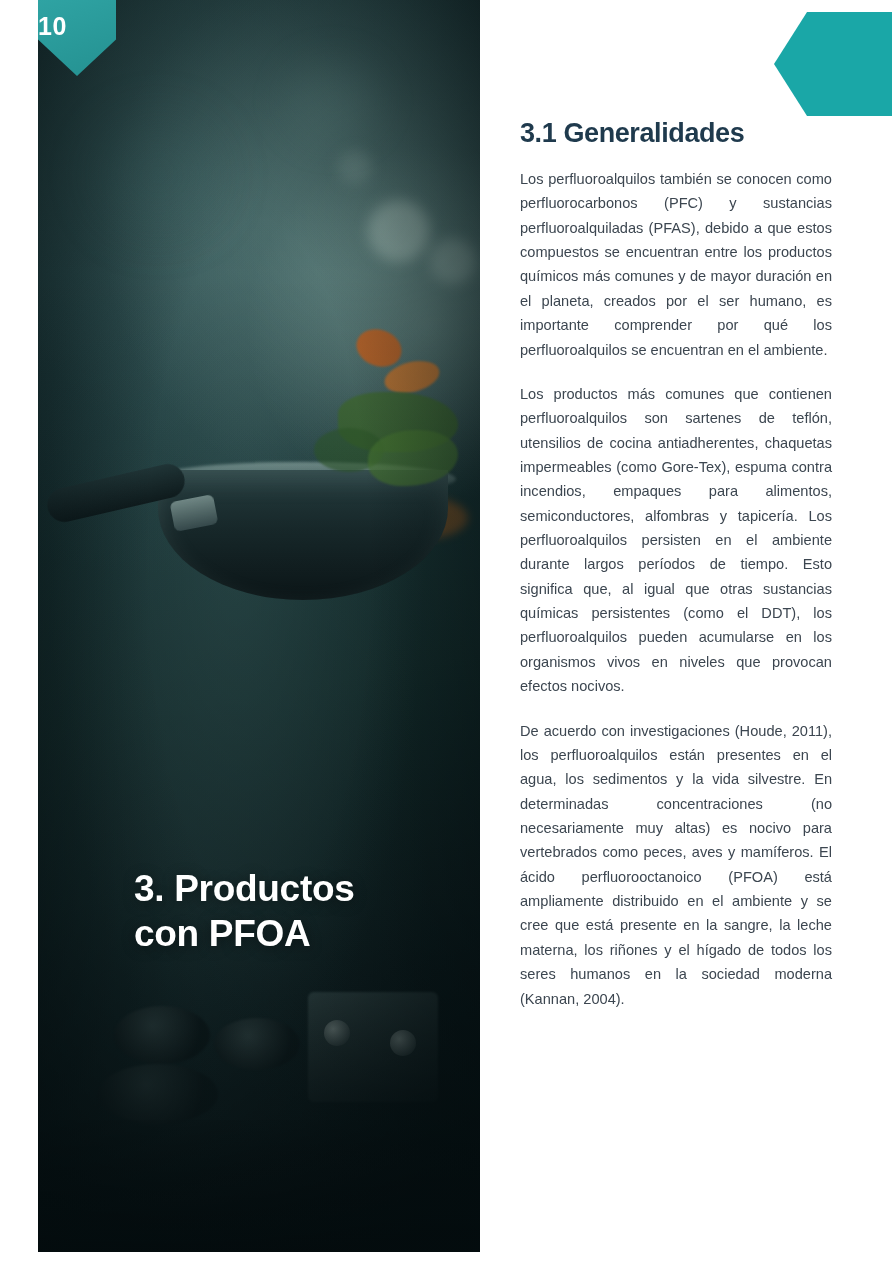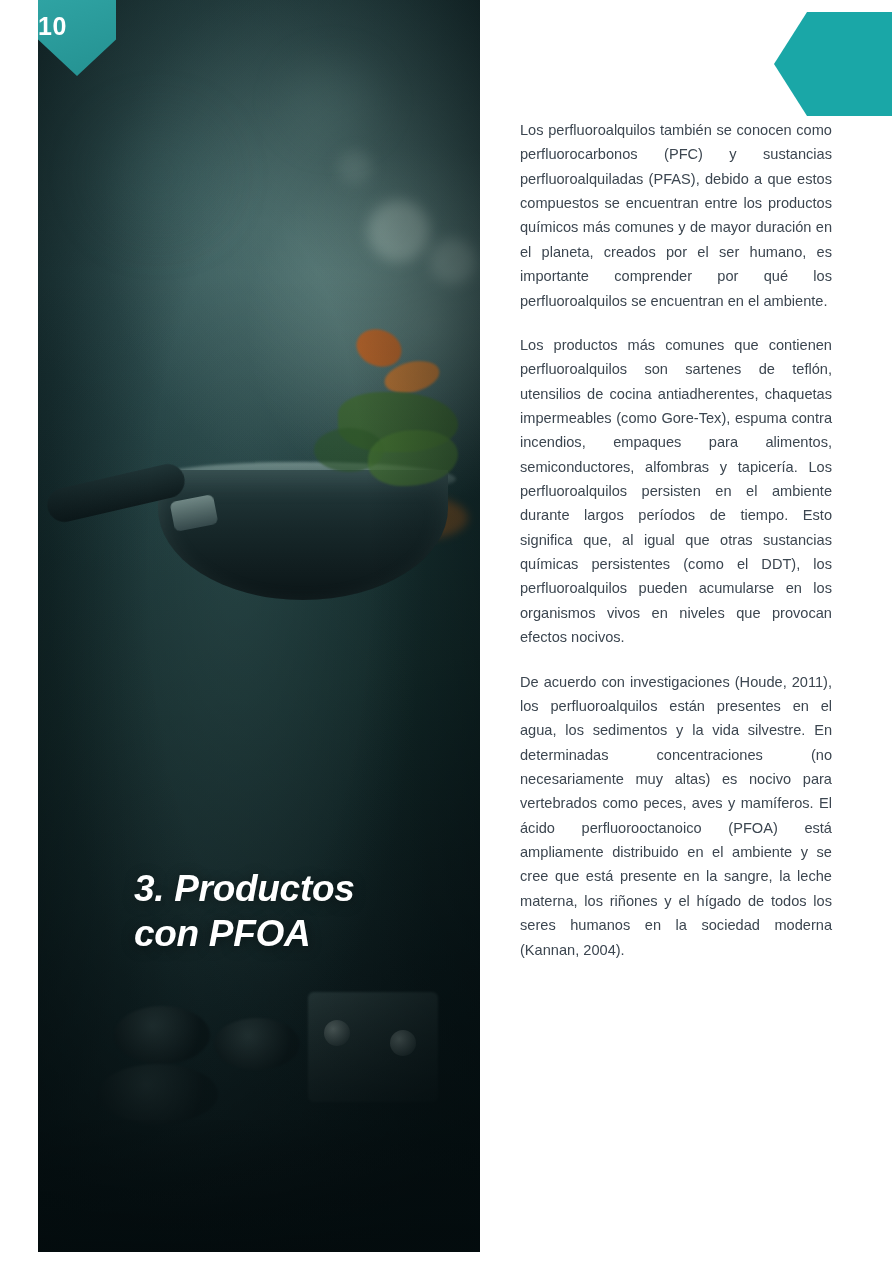--- a/index.html
+++ b/index.html
@@ -201,21 +201,20 @@
     left: 96px;
     top: 866px;
     width: 360px;
     color: #ffffff;
     font-size: 37px;
     font-weight: bold;
     line-height: 1.22;
     letter-spacing: -0.3px;
     z-index: 6;
     text-shadow: 0 2px 14px rgba(0,0,0,0.45);
-    font-style: italic;
   }
 
   
   .content {
     position: absolute;
     left: 520px;
     top: 118px;
     width: 320px;
   }
   .section-title {
@@ -271,18 +270,19 @@
 con PFOA</div>
   </div>
 
   <div class="page-badge">
     <span>10</span>
   </div>
 
   <div class="hex"></div>
 
   <div class="content">
+    <h2 class="section-title">3.1 Generalidades</h2>
     <p class="para">Los perfluoroalquilos también se conocen como perfluorocarbonos (PFC) y sustancias perfluoroalquiladas (PFAS), debido a que estos compuestos se encuentran entre los productos químicos más comunes y de mayor duración en el planeta, creados por el ser humano, es importante comprender por qué los perfluoroalquilos se encuentran en el ambiente.</p>
     <p class="para">Los productos más comunes que contienen perfluoroalquilos son sartenes de teflón, utensilios de cocina antiadherentes, chaquetas impermeables (como Gore-Tex), espuma contra incendios, empaques para alimentos, semiconductores, alfombras y tapicería. Los perfluoroalquilos persisten en el ambiente durante largos períodos de tiempo. Esto significa que, al igual que otras sustancias químicas persistentes (como el DDT), los perfluoroalquilos pueden acumularse en los organismos vivos en niveles que provocan efectos nocivos.</p>
     <p class="para">De acuerdo con investigaciones (Houde, 2011), los perfluoroalquilos están presentes en el agua, los sedimentos y la vida silvestre. En determinadas concentraciones (no necesariamente muy altas) es nocivo para vertebrados como peces, aves y mamíferos. El ácido perfluorooctanoico (PFOA) está ampliamente distribuido en el ambiente y se cree que está presente en la sangre, la leche materna, los riñones y el hígado de todos los seres humanos en la sociedad moderna (Kannan, 2004).</p>
   </div>
 
 </div>
 
 </body></html>

